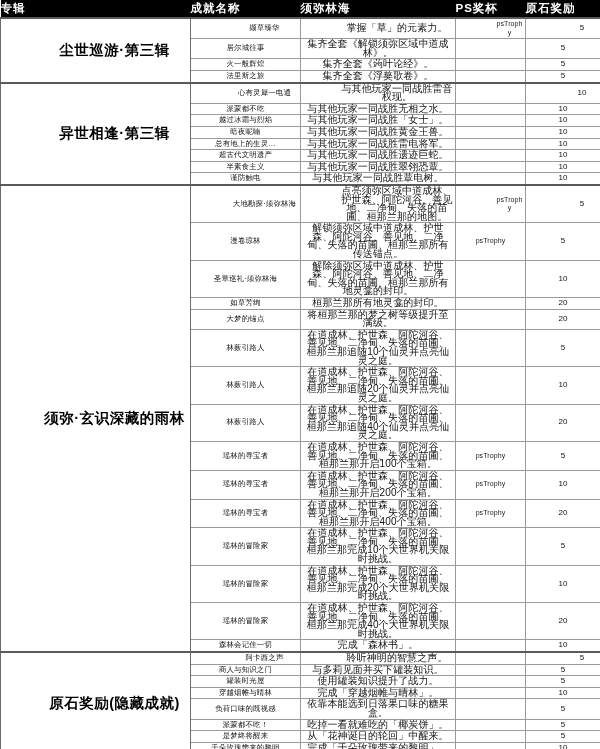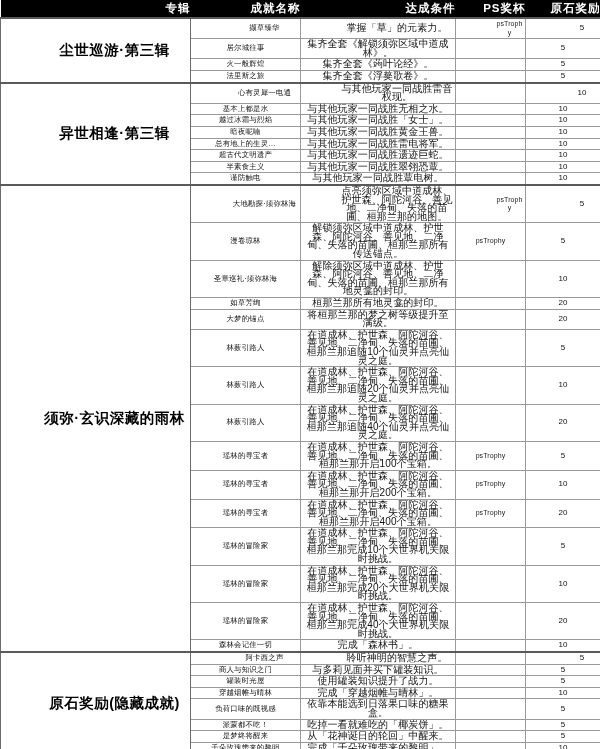--- a/index.html
+++ b/index.html
@@ -24,21 +24,21 @@
   #achievement-table col.c-trophy   { width: 70px; }
   #achievement-table col.c-primo    { width: 75px; }
 
   thead th {
     background: #000000;
     color: #ffffff;
     font-weight: bold;
     font-size: 11.5px;
     letter-spacing: 1px;
     padding: 2px 0 3px 0;
-    text-align: right;
+    text-align: left;
     border: none;
     height: 12px;
     line-height: 12px;
   }
 
   tbody td {
     border: 1px solid #9a9a9a;
     font-size: 7.2px;
     line-height: 8.6px;
     text-align: center;
@@ -88,21 +88,21 @@
     <col class="c-album">
     <col class="c-name">
     <col class="c-cond">
     <col class="c-trophy">
     <col class="c-primo">
   </colgroup>
   <thead>
     <tr>
       <th>专辑</th>
       <th>成就名称</th>
-      <th>达成条件</th>
+      <th>须弥林海</th>
       <th>PS奖杯</th>
       <th>原石奖励</th>
     </tr>
   </thead>
   <tbody id="table-body">
       <tr class="section-start">
         <td class="album-cell" rowspan="4">尘世巡游·第三辑</td>
         <td class="name-cell">撷草臻华</td>
         <td class="cond-cell">掌握「草」的元素力。</td>
         <td class="trophy-cell">psTrophy</td>
@@ -127,21 +127,21 @@
         <td class="primo-cell">5</td>
       </tr>
       <tr class="section-start">
         <td class="album-cell" rowspan="8">异世相逢·第三辑</td>
         <td class="name-cell">心有灵犀一电通</td>
         <td class="cond-cell">与其他玩家一同战胜雷音权现。</td>
         <td class="trophy-cell"></td>
         <td class="primo-cell">10</td>
       </tr>
       <tr>
-        <td class="name-cell">基本上都是水</td>
+        <td class="name-cell">派蒙都不吃</td>
         <td class="cond-cell">与其他玩家一同战胜无相之水。</td>
         <td class="trophy-cell"></td>
         <td class="primo-cell">10</td>
       </tr>
       <tr>
         <td class="name-cell">越过冰霜与烈焰</td>
         <td class="cond-cell">与其他玩家一同战胜「女士」。</td>
         <td class="trophy-cell"></td>
         <td class="primo-cell">10</td>
       </tr>

